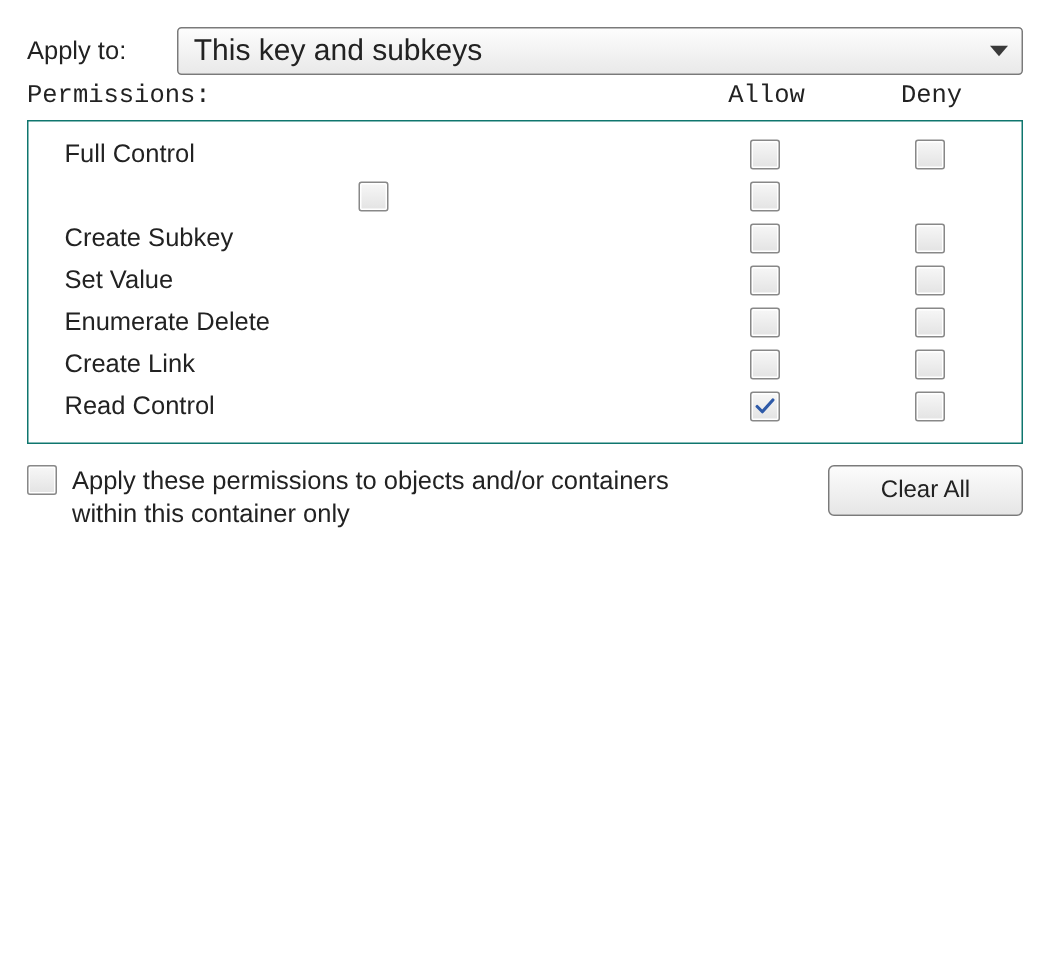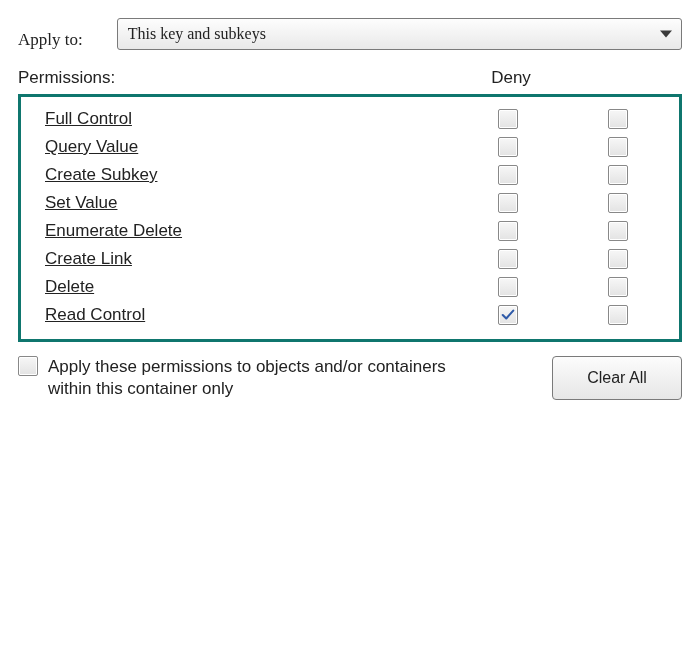--- a/index.html
+++ b/index.html
@@ -7,38 +7,37 @@
     margin: 0;
     padding: 18px;
     font-family: "Segoe UI", Tahoma, sans-serif;
     font-size: 16px;
     color: #222;
     background: #fff;
     width: 700px;
   }
   .row-apply {
     display: flex;
-    align-items: flex-end;
+    align-items: center;
     gap: 34px;
-    margin-bottom: 18px;
-    font-family: Liberation Serif, serif;
+    margin-bottom: 5px;
   }
   .label { font-size: 17px; color: #222; }
   .select-wrap {
     flex: 1;
     position: relative;
   }
   .select {
     width: 100%;
     height: 32px;
     border: 1px solid #7a7a7a;
     border-radius: 3px;
     background: linear-gradient(#fdfdfd, #e9e9e9);
     padding: 0 16px 0 10px;
-    font-size: 16px;
+    font-size: 20px;
     color: #222;
     display: flex;
     align-items: center;
     cursor: default;
   }
   .select-arrow {
     position: absolute;
     right: 10px;
     top: 50%;
     transform: translateY(-50%);
@@ -46,28 +45,28 @@
     border-left: 6px solid transparent;
     border-right: 6px solid transparent;
     border-top: 7px solid #3a3a3a;
   }
 
   .perm-header {
     display: grid;
     grid-template-columns: 1fr 110px 110px;
     align-items: end;
     padding: 0 6px 6px 0;
+    font-family: Liberation Mono, monospace;
   }
   .perm-header .col { text-align: center; font-size: 17px; }
   .perm-header .first { text-align: left; font-size: 17px; }
 
   .perm-box {
-    border: 3px solid #0f766e;
+    border: 1px solid #0f766e;
     padding: 8px 6px 10px 6px;
-    text-decoration: underline;
   }
   .perm-row {
     display: grid;
     grid-template-columns: 1fr 110px 110px;
     align-items: center;
     padding: 4px 0 4px 18px;
   }
   .perm-name { font-size: 17px; }
   .cb-cell { display: flex; justify-content: center; }
 
@@ -93,21 +92,21 @@
     gap: 20px;
   }
   .footer-left {
     display: flex;
     align-items: flex-start;
     gap: 10px;
   }
   .footer-label { max-width: 400px; font-size: 17px; line-height: 1.3; }
   .btn {
     min-width: 130px;
-    height: 44px;
+    height: 34px;
     border: 1px solid #7a7a7a;
     border-radius: 4px;
     background: linear-gradient(#fcfcfc, #e6e6e6);
     font-size: 16px;
     color: #222;
     display: flex;
     align-items: center;
     justify-content: center;
     cursor: default;
   }
@@ -120,35 +119,35 @@
   <div class="select-wrap">
     <div class="select">
       <span>This key and subkeys</span>
     </div>
     <div class="select-arrow"></div>
   </div>
 </div>
 
 <div class="perm-header">
   <span class="first">Permissions:</span>
+  <span class="col">Allow</span>
   <span class="col">Deny</span>
 </div>
 
 <div class="perm-box" id="perm-box">
     <div class="perm-row">
       <span class="perm-name">Full Control</span>
       <div class="cb-cell">
         <div class="cb"></div>
       </div>
       <div class="cb-cell">
         <div class="cb"></div>
       </div>
     </div>
     <div class="perm-row">
-      <span class="perm-name">Query Value</span>
       <div class="cb-cell">
         <div class="cb"></div>
       </div>
       <div class="cb-cell">
         <div class="cb"></div>
       </div>
     </div>
     <div class="perm-row">
       <span class="perm-name">Create Subkey</span>
       <div class="cb-cell">
@@ -171,29 +170,20 @@
       <span class="perm-name">Enumerate Delete</span>
       <div class="cb-cell">
         <div class="cb"></div>
       </div>
       <div class="cb-cell">
         <div class="cb"></div>
       </div>
     </div>
     <div class="perm-row">
       <span class="perm-name">Create Link</span>
-      <div class="cb-cell">
-        <div class="cb"></div>
-      </div>
-      <div class="cb-cell">
-        <div class="cb"></div>
-      </div>
-    </div>
-    <div class="perm-row">
-      <span class="perm-name">Delete</span>
       <div class="cb-cell">
         <div class="cb"></div>
       </div>
       <div class="cb-cell">
         <div class="cb"></div>
       </div>
     </div>
     <div class="perm-row">
       <span class="perm-name">Read Control</span>
       <div class="cb-cell">

